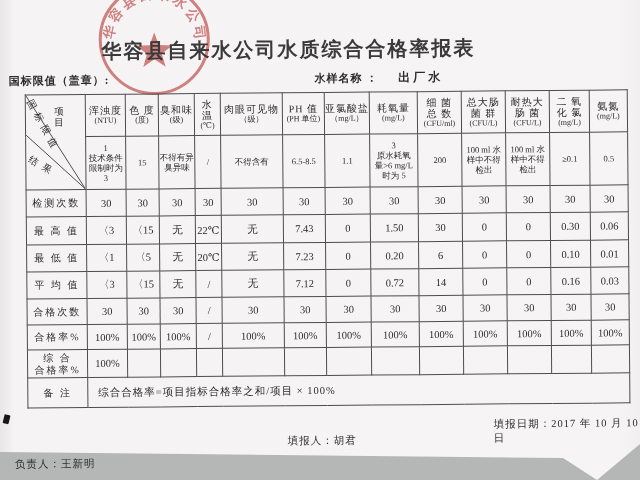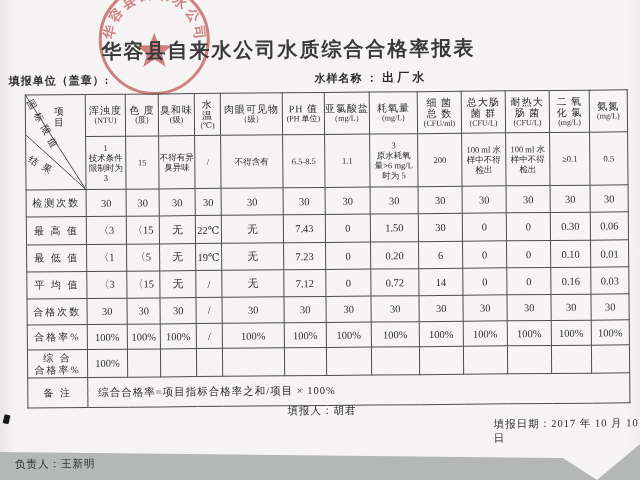--- a/index.html
+++ b/index.html
@@ -8,21 +8,21 @@
   .paper{position:absolute;left:0;top:0;width:640px;height:480px;
          background:linear-gradient(90deg,#e9e6e8 0px,#f6f3f5 14px,#f7f4f5 620px,#f2eff1 640px);
          clip-path:polygon(0 0,640px 0,640px 444px,597px 480px,563px 458px,0 452px);}
   .content{position:absolute;left:0;top:0;width:640px;height:480px;
            transform:rotate(-0.5deg);transform-origin:320px 240px;}
 
   .title{position:absolute;left:60px;top:36px;width:460px;text-align:center;
          font-size:20px;font-weight:bold;letter-spacing:2px;color:#3a3a3a;}
   .unit-label{position:absolute;left:10px;top:71px;font-size:11px;letter-spacing:1px;font-weight:bold;}
   .sample{position:absolute;left:316px;top:70px;font-size:11px;letter-spacing:1px;font-weight:bold;}
-  .sample .v{font-size:12px;letter-spacing:3px;margin-left:4px;}
+  .sample .v{font-size:12px;letter-spacing:3px;margin-left:20px;}
   .period{position:absolute;left:522px;top:77px;font-size:11.5px;letter-spacing:2px;}
 
   
   .stamp{position:absolute;left:96px;top:-14px;opacity:0.78;pointer-events:none;}
   .stamp circle{fill:none;stroke:#c4605e;stroke-width:3;}
   .stamp .star{fill:#c4605e;}
   .stamp text{fill:#c4605e;font-size:13.5px;letter-spacing:3px;font-weight:bold;}
 
   
   table.rpt{position:absolute;left:26px;top:92px;border-collapse:collapse;table-layout:fixed;}
@@ -41,21 +41,21 @@
   .corner .diag line{stroke:#4d4d4d;stroke-width:1;}
   .corner span{position:absolute;font-size:9.5px;color:#2b2b2b;white-space:nowrap;}
   .c-gb{left:9px;top:2px;transform:rotate(62deg);transform-origin:0 0;letter-spacing:5px;}
   .c-xm{right:20px;top:4px;writing-mode:vertical-rl;letter-spacing:11px;}
   .c-jg{left:6px;top:58px;transform:rotate(30deg);transform-origin:0 0;letter-spacing:6px;}
 
   .ink-mark{position:absolute;left:2px;top:412px;width:6px;height:9px;background:#161616;
             transform:rotate(14deg);border-radius:1px;}
   .foot{position:absolute;font-size:10.5px;letter-spacing:1px;}
   .foot-resp{left:13px;top:411px;margin-top:44px;}
-  .foot-filler{left:286px;top:404px;}
+  .foot-filler{left:286px;top:434px;}
   .foot-date{left:492px;top:419px;}
 </style>
 </head>
 <body>
 
 <div id="screen">
   <div class="paper"></div>
 
   <div class="content">
 
@@ -64,21 +64,21 @@
       <polygon class="star" points="60,45 64.6,57.7 78.1,58.1 67.4,66.4 71.2,79.4 60,71.8 48.8,79.4 52.6,66.4 41.9,58.1 55.4,57.7"></polygon>
       <defs>
           <path id="sealArc" d="M 19 52 A 41 41 0 0 1 101 52" fill="none"></path>
         </defs>
       <text>
         <textPath href="#sealArc">华容县自来水公司</textPath>
       </text>
     </svg>
 
     <div class="title">华容县自来水公司水质综合合格率报表</div>
-    <div class="unit-label">填报单位（盖章）:</div>
+    <div class="unit-label">国标限值（盖章）:</div>
     <div class="sample">
       <span>水样名称 ：</span><span class="v">出厂水</span>
     </div>
 
     <table class="rpt">
       <colgroup>
           <col style="width: 60px;">
           <col style="width: 40px;">
           <col style="width: 33px;">
           <col style="width: 36px;">
@@ -218,21 +218,21 @@
             <td class="val">0</td>
             <td class="val">0</td>
             <td class="val">0.30</td>
             <td class="val">0.06</td>
           </tr>
           <tr style="height: 27px;">
             <td class="rowlabel">最 低 值</td>
             <td class="val">〈1</td>
             <td class="val">〈5</td>
             <td class="val">无</td>
-            <td class="val">19℃</td>
+            <td class="val">20℃</td>
             <td class="val">无</td>
             <td class="val">7.23</td>
             <td class="val">0</td>
             <td class="val">0.20</td>
             <td class="val">6</td>
             <td class="val">0</td>
             <td class="val">0</td>
             <td class="val">0.10</td>
             <td class="val">0.01</td>
           </tr>

